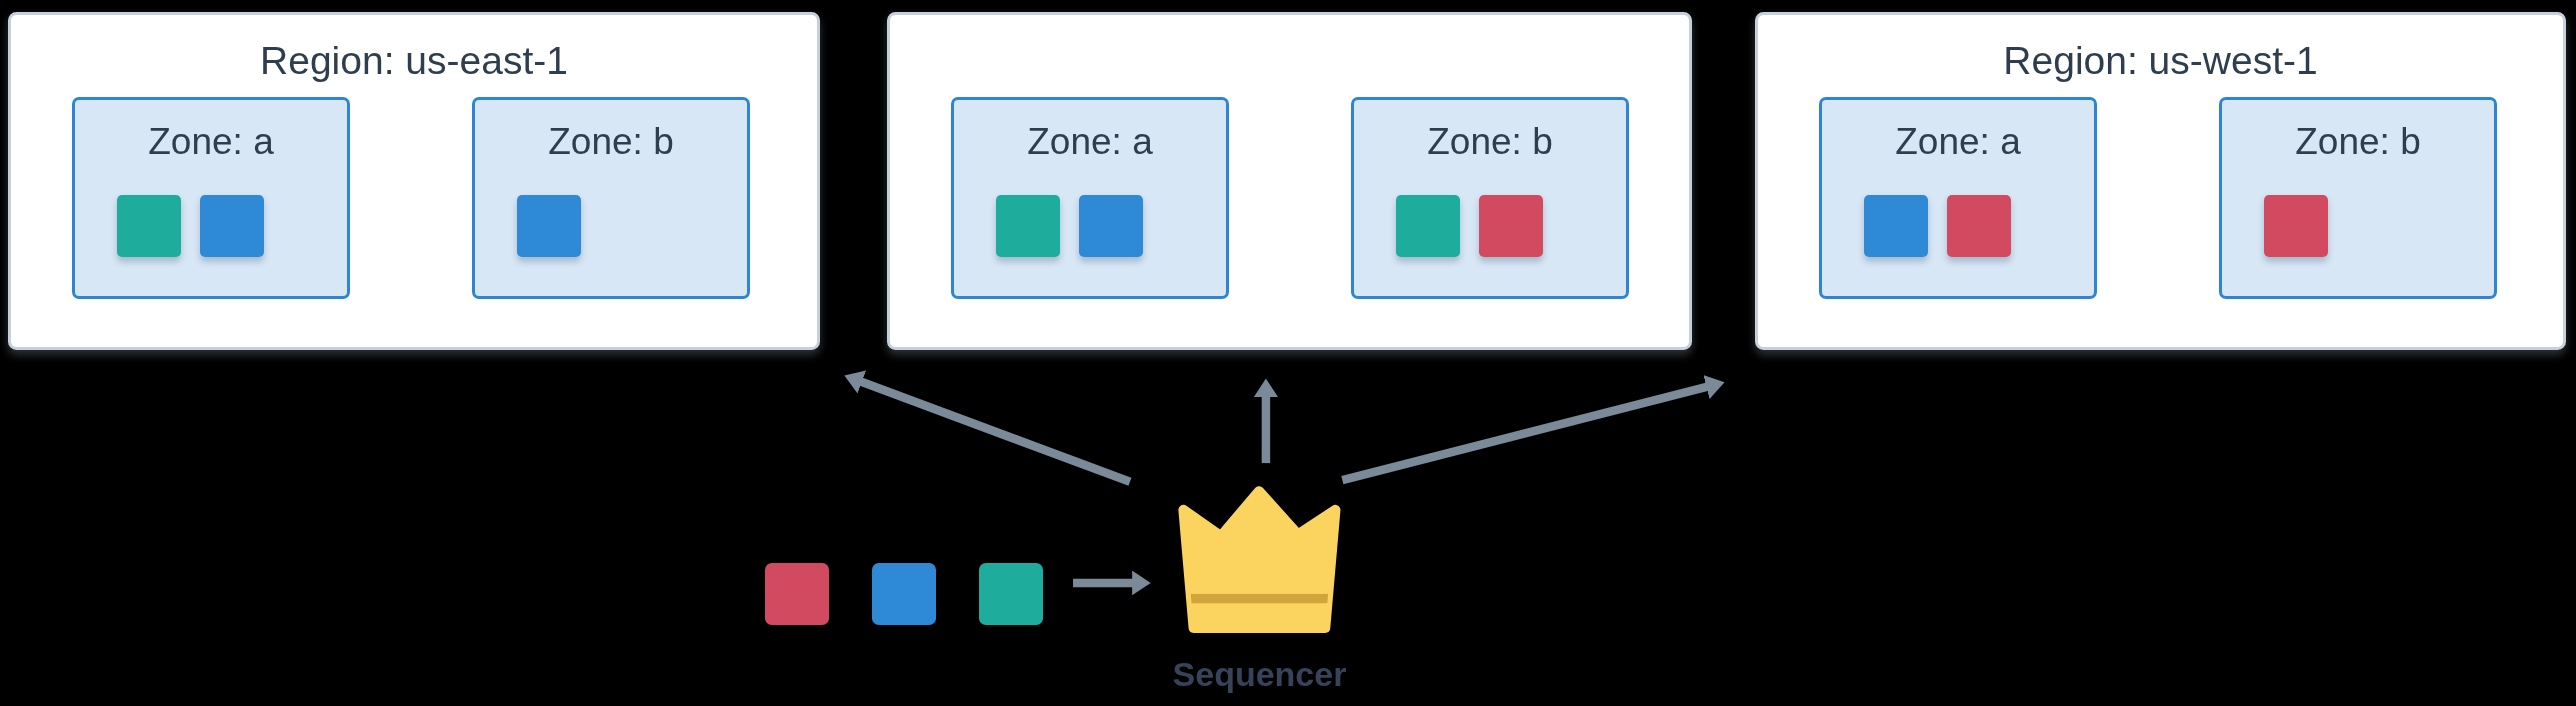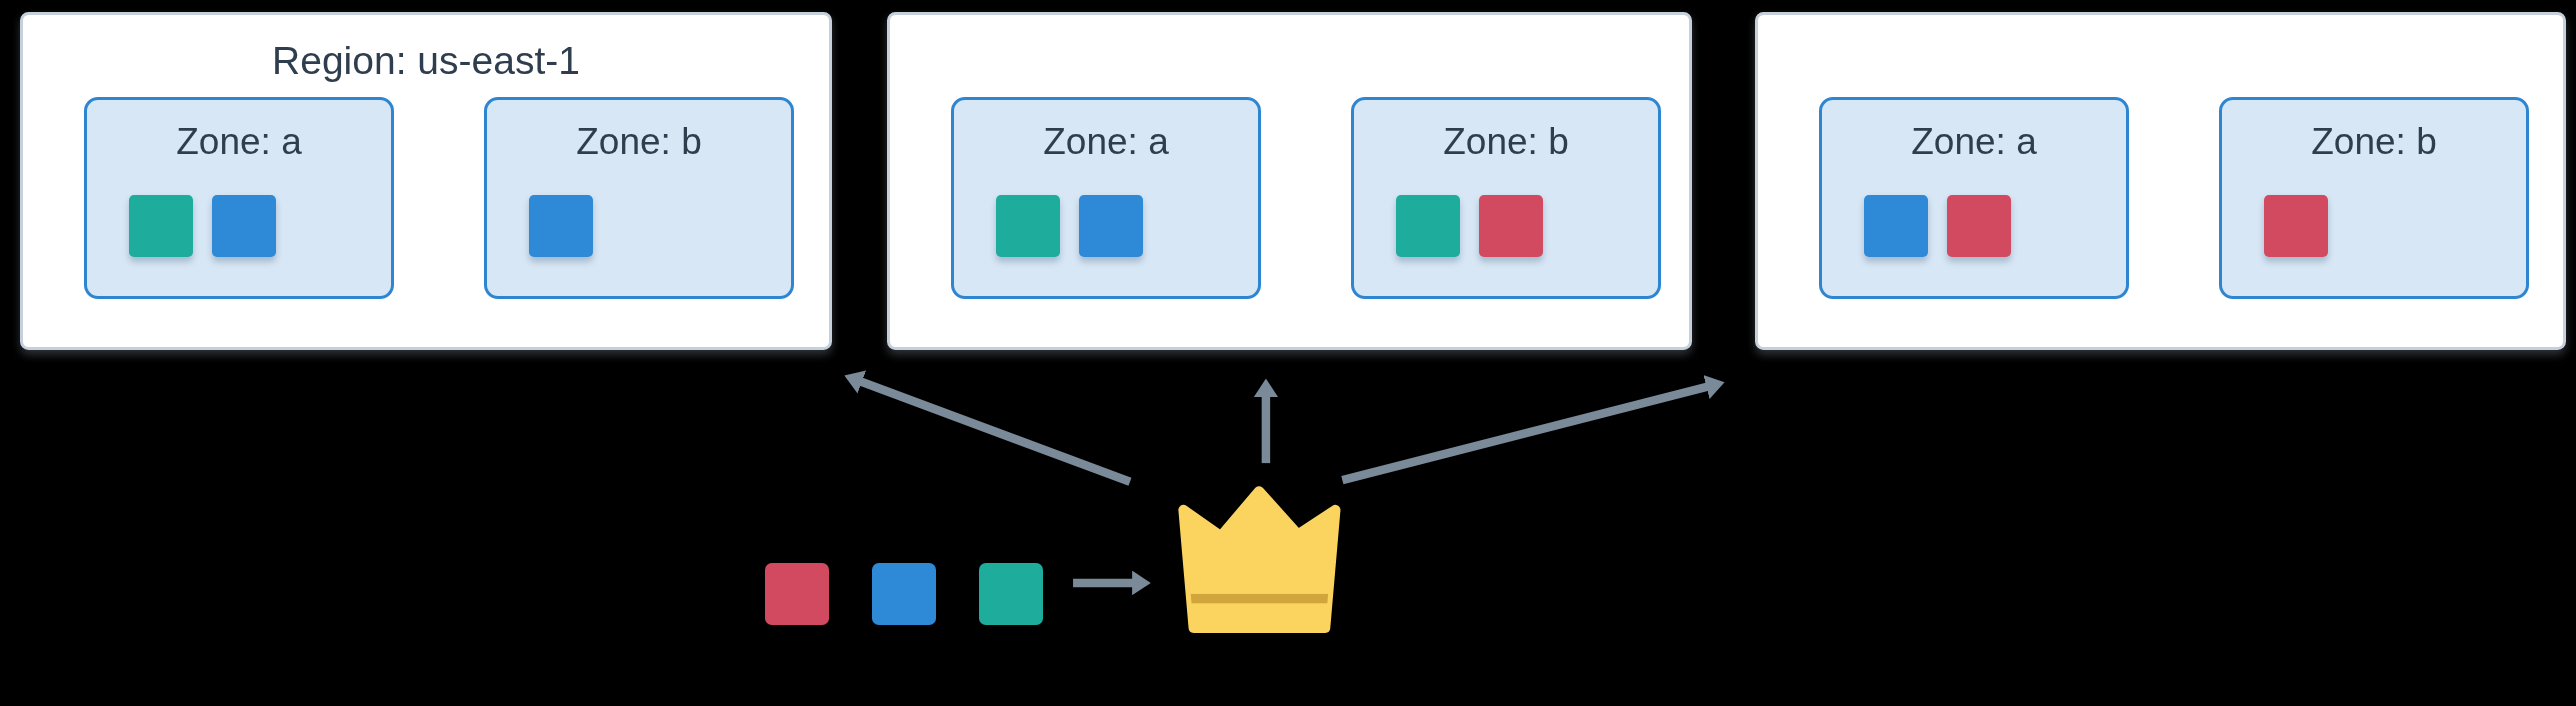--- a/index.html
+++ b/index.html
@@ -11,34 +11,34 @@
     overflow:hidden;
   }
   .region{
     position:absolute;top:12px;height:338px;
     background:var(--region-bg,#fff);
     border:3.4px solid var(--region-border,#C6D0DC);
     border-radius:8.5px;
     box-shadow:0 4.2px 8.5px rgba(150,165,180,0.30);
     box-sizing:border-box;
   }
-  .region-1{left:20px;width:812px;padding-left:48px;}
+  .region-1{left:8px;width:812px;padding-left:48px;}
   .region-2{left:887px;width:805px;}
   .region-3{left:1755px;width:811px;}
   .region-title{
     position:absolute;left:0;right:0;top:22px;
     text-align:center;
     font-size:39px;line-height:48px;
     color:var(--title-text,#2F3E4E);
   }
   .zone{
-    position:absolute;top:82px;width:310px;height:202px;
+    position:absolute;top:82px;width:278px;height:202px;
     background:var(--zone-bg,#D8E7F5);
     border:3.4px solid var(--zone-border,#2E86D3);
-    border-radius:14px;
+    border-radius:7px;
     box-sizing:border-box;
   }
   .zone-a{left:61px;}
   .zone-b{left:438px;margin-left:23px;}
   .zone-title{
     position:absolute;left:0;right:0;top:19.5px;
     text-align:center;
     font-size:37px;line-height:44px;
     color:var(--title-text,#2F3E4E);
   }
@@ -103,20 +103,21 @@
     <div class="zone zone-b">
       <div class="zone-title">Zone: b</div>
       <div class="blocks">
           <div class="block" style="background: rgb(30, 172, 156);"></div>
           <div class="block" style="background: rgb(209, 74, 96);"></div>
         </div>
     </div>
   </div>
 
   <div class="region region-3">
+    <div class="region-title">Region: us-west-1</div>
     <div class="zone zone-a">
       <div class="zone-title">Zone: a</div>
       <div class="blocks">
           <div class="block" style="background: rgb(46, 137, 214);"></div>
           <div class="block" style="background: rgb(209, 74, 96);"></div>
         </div>
     </div>
     <div class="zone zone-b">
       <div class="zone-title">Zone: b</div>
       <div class="blocks">
@@ -134,20 +135,21 @@
   <svg id="crown-svg" width="168" height="150" viewBox="0 0 198 176">
     <defs>
       <clipPath id="crown-clip">
         <polygon points="10,29 54,60 99,7 145,58 189,29 177,168 22,168"></polygon>
       </clipPath>
     </defs>
     <polygon points="10,29 54,60 99,7 145,58 189,29 177,168 22,168" fill="var(--crown,#FBD45F)" stroke="var(--crown,#FBD45F)" stroke-width="12" stroke-linejoin="round"></polygon>
     <rect x="-6" y="128" width="210" height="11" fill="var(--crown-band,#D2A43C)" clip-path="url(#crown-clip)"></rect>
   </svg>
 
+  <div id="sequencer-label">Sequencer</div>
 
   <svg id="arrows-svg" width="2576" height="707" viewBox="0 0 3032 832">
     <defs>
       <marker id="ah" markerUnits="strokeWidth" markerWidth="2.2" markerHeight="2.9" refX="0.15" refY="1.45" orient="auto">
         <path d="M0,0 L2.2,1.45 L0,2.9 z" fill="var(--arrow,#7A8A99)"></path>
       </marker>
     </defs>
     <line class="arrow-line" x1="1330" y1="567" x2="1013" y2="449" marker-end="url(#ah)"></line>
     <line class="arrow-line" x1="1490" y1="545" x2="1490" y2="466" marker-end="url(#ah)"></line>
     <line class="arrow-line" x1="1580" y1="565" x2="2010" y2="455" marker-end="url(#ah)"></line>

